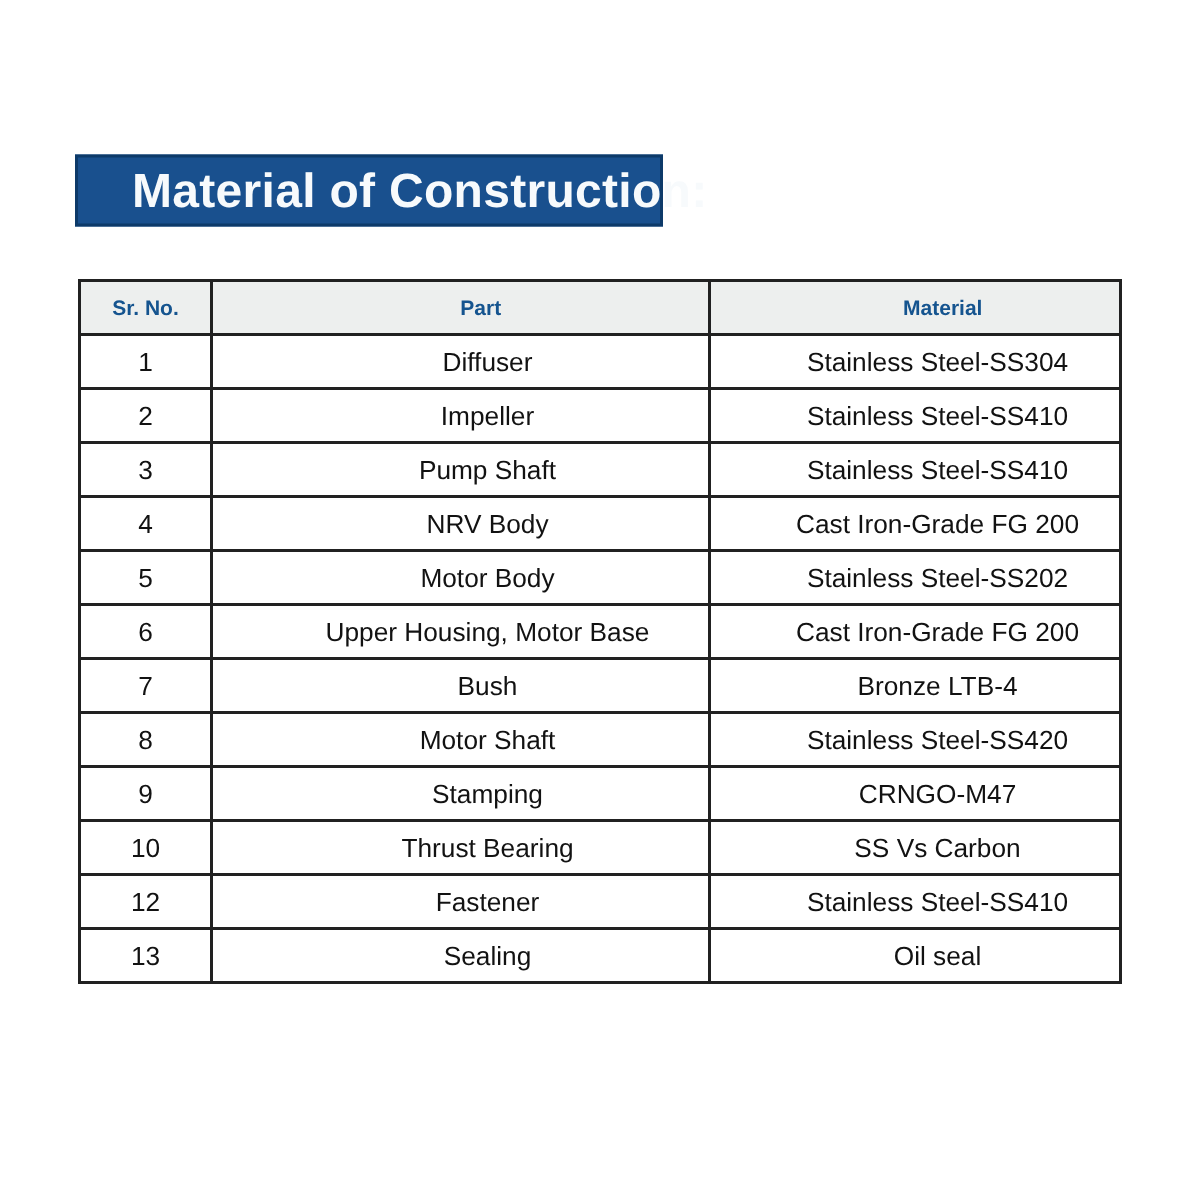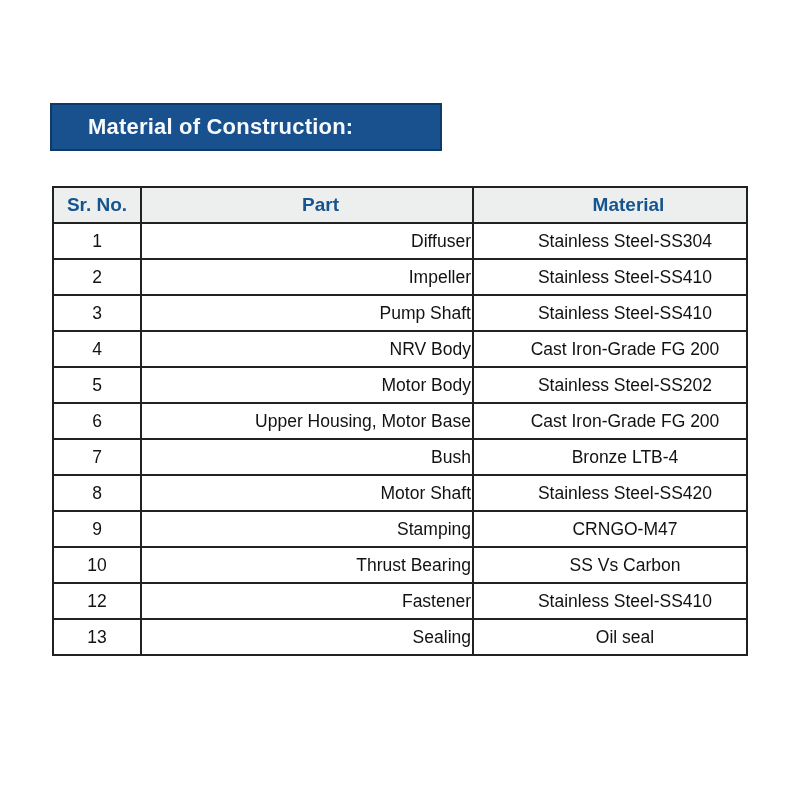--- a/index.html
+++ b/index.html
@@ -24,21 +24,21 @@
     background: #19508e;
     border: 2px solid #0d3a69;
     box-sizing: border-box;
     display: flex;
     align-items: center;
     padding-left: 36px;
   }
   .banner .banner-text {
     color: #f7fafc;
     font-weight: bold;
-    font-size: 22px;
+    font-size: 32px;
     letter-spacing: 0.2px;
     white-space: nowrap;
   }
   
   table.moc {
     position: absolute;
     left: 52px;
     top: 186px;
     width: 694px;
     border-collapse: collapse;
@@ -47,36 +47,36 @@
   table.moc th, table.moc td {
     border: 2px solid #212121;
     box-sizing: border-box;
     overflow: hidden;
     white-space: nowrap;
   }
   table.moc th {
     height: 36px;
     background: #edefee;
     color: #15548f;
-    font-size: 19px;
+    font-size: 14px;
     font-weight: bold;
     margin-left: 32px;
   }
   th.c0 { text-align: center; }
   th.c1 { text-align: center; padding-left: 28px; }
   th.c2 { text-align: center; padding-left: 38px; }
   table.moc td {
     height: 36px;
     background: #ffffff;
     color: #121212;
     font-size: 17.5px;
     font-weight: normal;
   }
   td.c0 { text-align: center; }
-  td.c1 { text-align: right; padding-left: 37px; }
+  td.c1 { text-align: center; padding-left: 37px; }
   td.c2 { text-align: center; padding-left: 31px; }
 </style>
 </head>
 <body>
 
 <div class="banner">
   <span class="banner-text">Material of Construction:</span>
 </div>
 
 <table class="moc">

